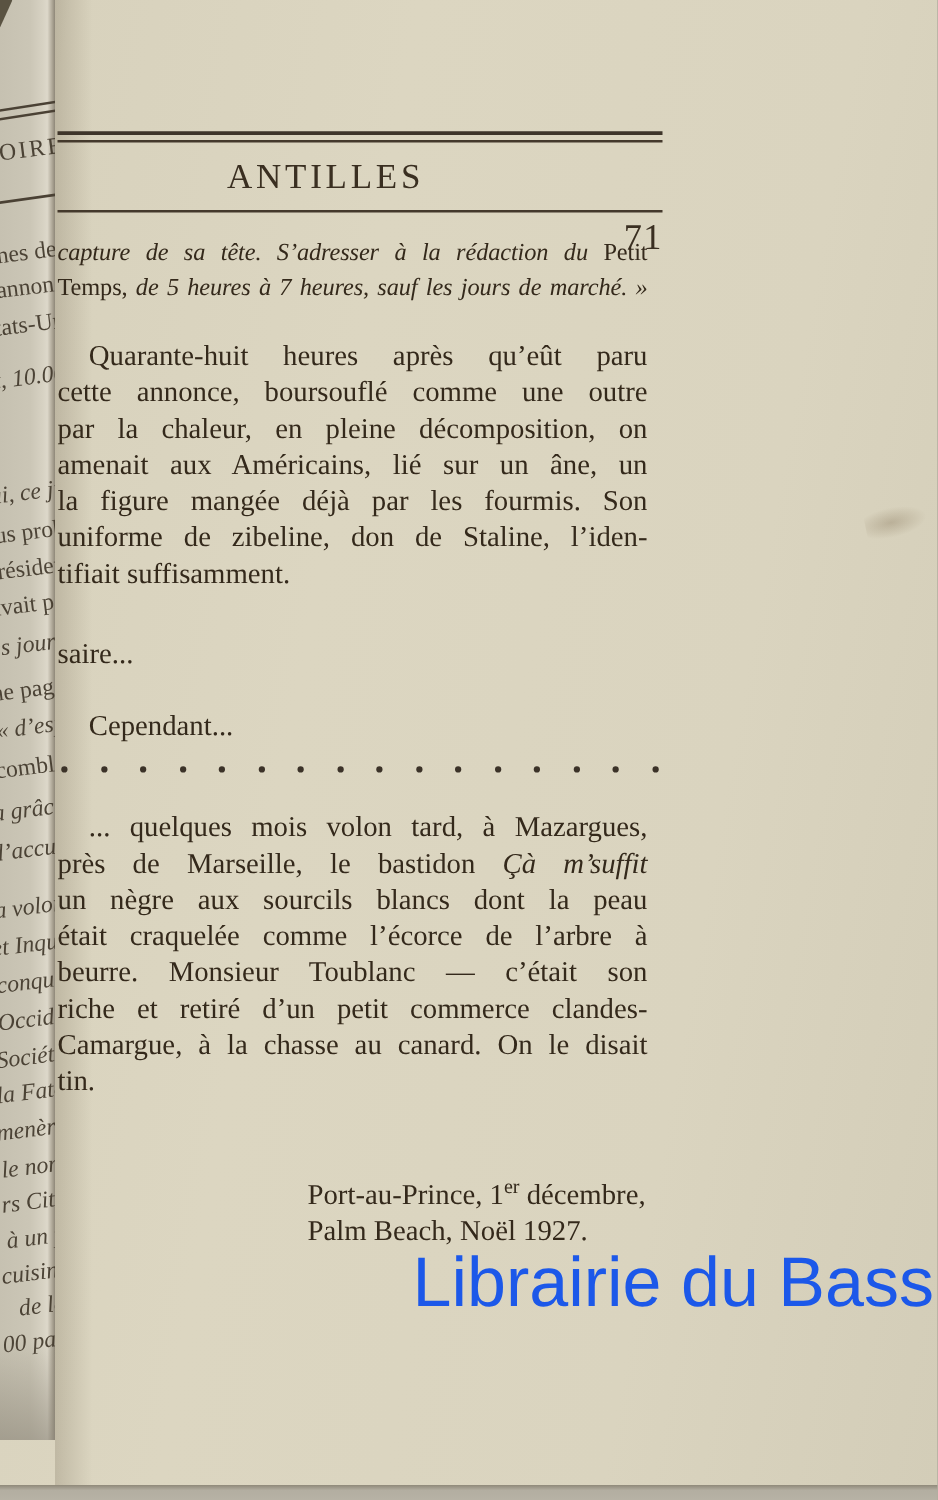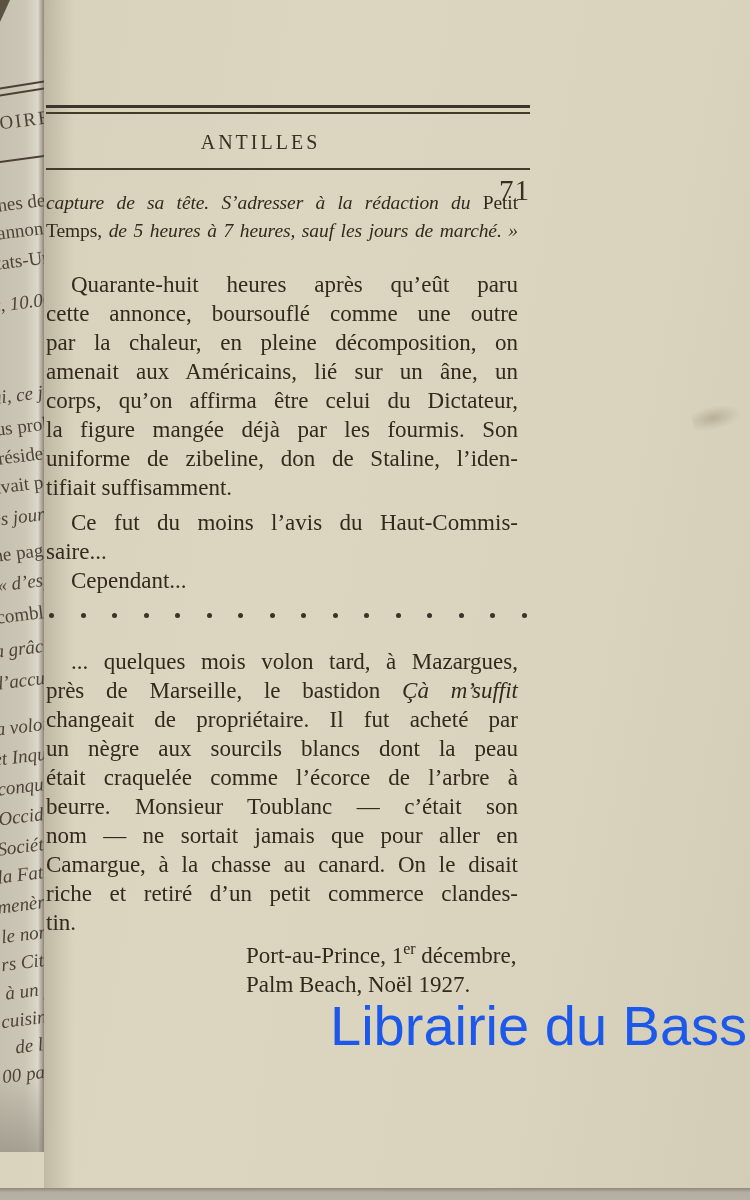--- a/index.html
+++ b/index.html
@@ -17,21 +17,21 @@
     transform:rotate(-12deg);}
 
   
   .text-block{position:absolute;left:46px;top:0;width:484px;height:1188px;color:#34291b;}
   .double-rule{position:absolute;top:105px;left:0;right:0;}
   .double-rule .r1{height:3px;background:#3e352a;}
   .double-rule .r2{height:2px;background:#44392c;margin-top:4px;}
   .single-rule{position:absolute;top:168px;left:0;right:0;height:2px;background:#44392c;}
   .header-row{position:absolute;top:123px;left:0;right:0;height:38px;line-height:38px;}
   .title{position:absolute;left:0;right:55px;text-align:center;
-    font-size:20px;letter-spacing:3px;color:#3a2f21;}
+    font-size:28px;letter-spacing:3px;color:#3a2f21;}
   .pagenum{position:absolute;right:0;top:0;font-size:29px;letter-spacing:1px;color:#3a2f21;margin-top:48px;}
 
   .para{position:absolute;left:0;right:12px;}
   .line{line-height:29px;min-height:29px;white-space:normal;}
   .j{text-align:justify;text-align-last:justify;}
   .in{text-indent:25px;}
   .para,.dateline{font-size:23px;}
   .quote{top:189px;font-style:italic;font-size:19.5px;word-spacing:-1.5px;letter-spacing:-.1px;}
   .quote .line{line-height:28px;min-height:28px;}
   .p1{top:270px;}
@@ -91,27 +91,25 @@
 
       <div class="para quote">
           <div class="line j"><span>capture de sa tête. S’adresser à la rédaction du </span><span class="s-r">Petit</span></div>
           <div class="line j"><span class="s-r">Temps, </span><span>de 5 heures à 7 heures, sauf les jours de marché. »</span></div>
         </div>
       <div class="para p1">
           <div class="line j in"><span>Quarante-huit heures après qu’eût paru</span></div>
           <div class="line j"><span>cette annonce, boursouflé comme une outre</span></div>
           <div class="line j"><span>par la chaleur, en pleine décomposition, on</span></div>
           <div class="line j"><span>amenait aux Américains, lié sur un âne, un</span></div>
-          <div class="line j"><span>corps, qu’on affirma être celui du Dictateur,</span></div>
           <div class="line j"><span>la figure mangée déjà par les fourmis. Son</span></div>
           <div class="line j"><span>uniforme de zibeline, don de Staline, l’iden-</span></div>
           <div class="line"><span>tifiait suffisamment.</span></div>
         </div>
       <div class="para p2">
-          <div class="line j in"><span>Ce fut du moins l’avis du Haut-Commis-</span></div>
           <div class="line"><span>saire...</span></div>
         </div>
       <div class="para p3">
           <div class="line in"><span>Cependant...</span></div>
         </div>
       <div class="dots">
           <span class="dot"></span>
           <span class="dot"></span>
           <span class="dot"></span>
           <span class="dot"></span>
@@ -124,27 +122,25 @@
           <span class="dot"></span>
           <span class="dot"></span>
           <span class="dot"></span>
           <span class="dot"></span>
           <span class="dot"></span>
           <span class="dot"></span>
         </div>
       <div class="para p4">
           <div class="line j in"><span>... quelques mois volon tard, à Mazargues,</span></div>
           <div class="line j"><span>près de Marseille, le bastidon </span><span class="s-i">Çà m’suffit</span></div>
-          <div class="line j"><span>changeait de propriétaire. Il fut acheté par</span></div>
           <div class="line j"><span>un nègre aux sourcils blancs dont la peau</span></div>
           <div class="line j"><span>était craquelée comme l’écorce de l’arbre à</span></div>
           <div class="line j"><span>beurre. Monsieur Toublanc — c’était son</span></div>
-          <div class="line j"><span>nom — ne sortait jamais que pour aller en</span></div>
+          <div class="line j"><span>riche et retiré d’un petit commerce clandes-</span></div>
           <div class="line j"><span>Camargue, à la chasse au canard. On le disait</span></div>
-          <div class="line j"><span>riche et retiré d’un petit commerce clandes-</span></div>
           <div class="line"><span>tin.</span></div>
         </div>
       <div class="dateline">
           <div class="line"><span>Port-au-Prince, 1</span><span class="s-sup">er</span><span> décembre,</span></div>
           <div class="line"><span>Palm Beach, Noël 1927.</span></div>
         </div>
     </div>
   </div>
 
   <div class="left-page">

